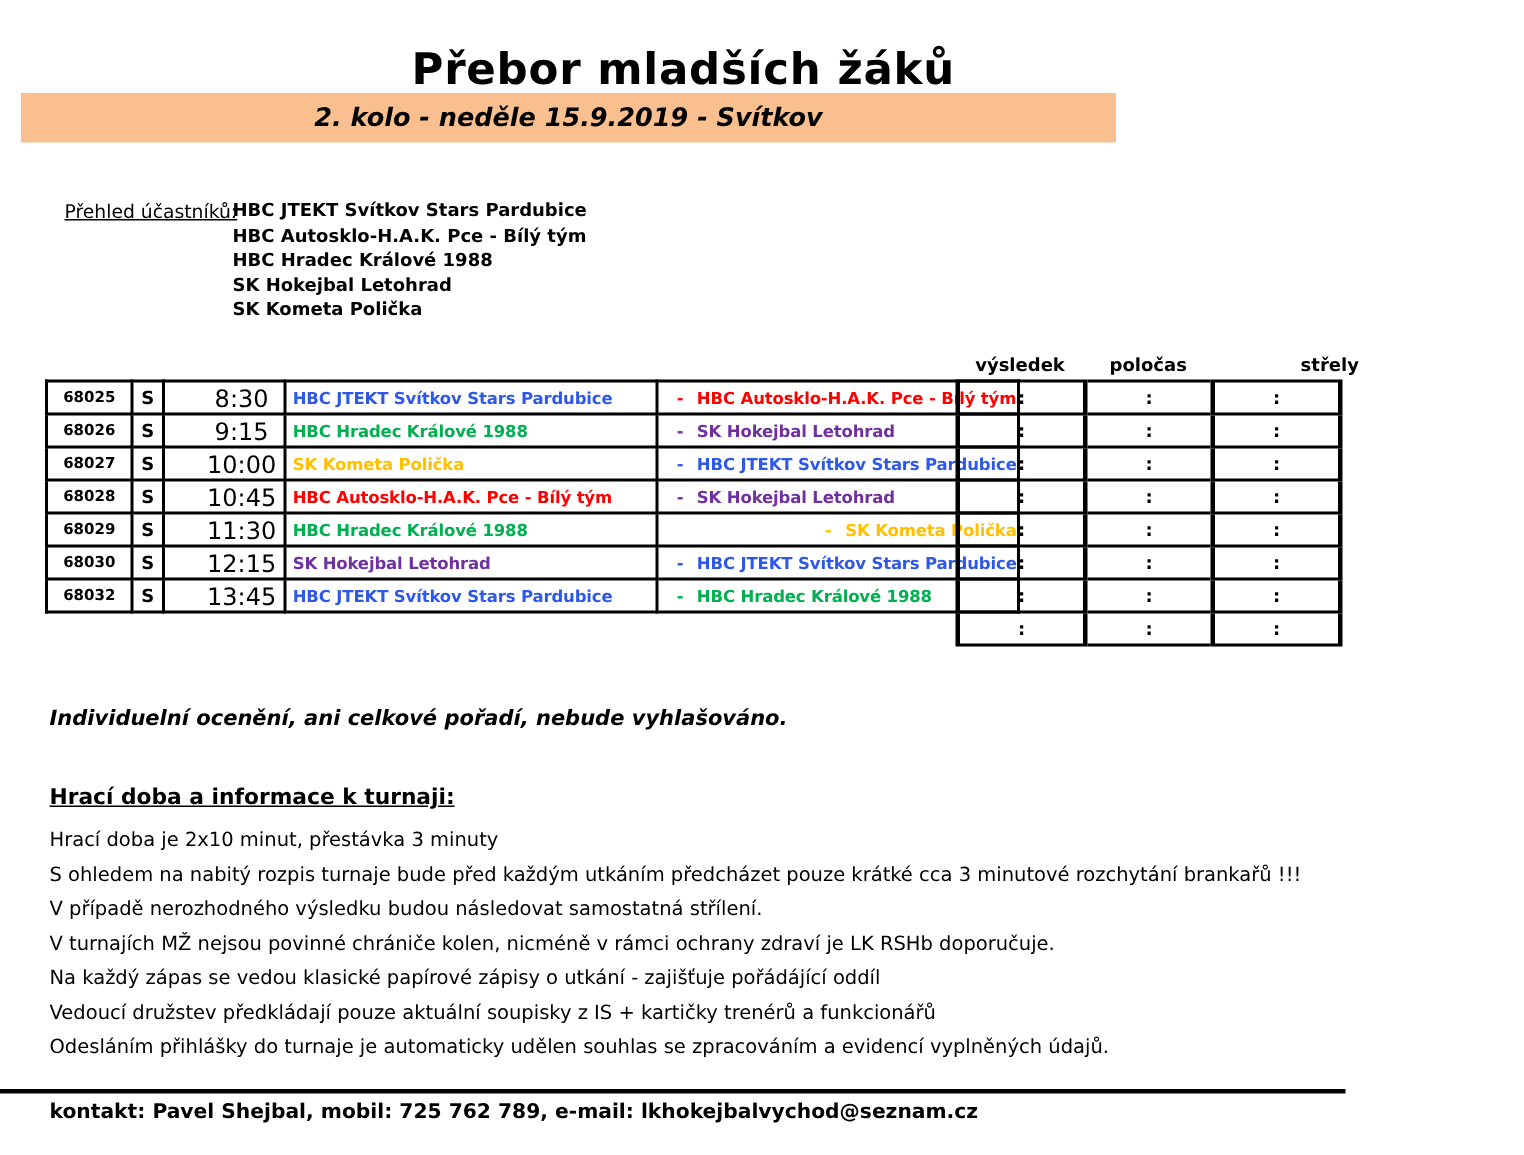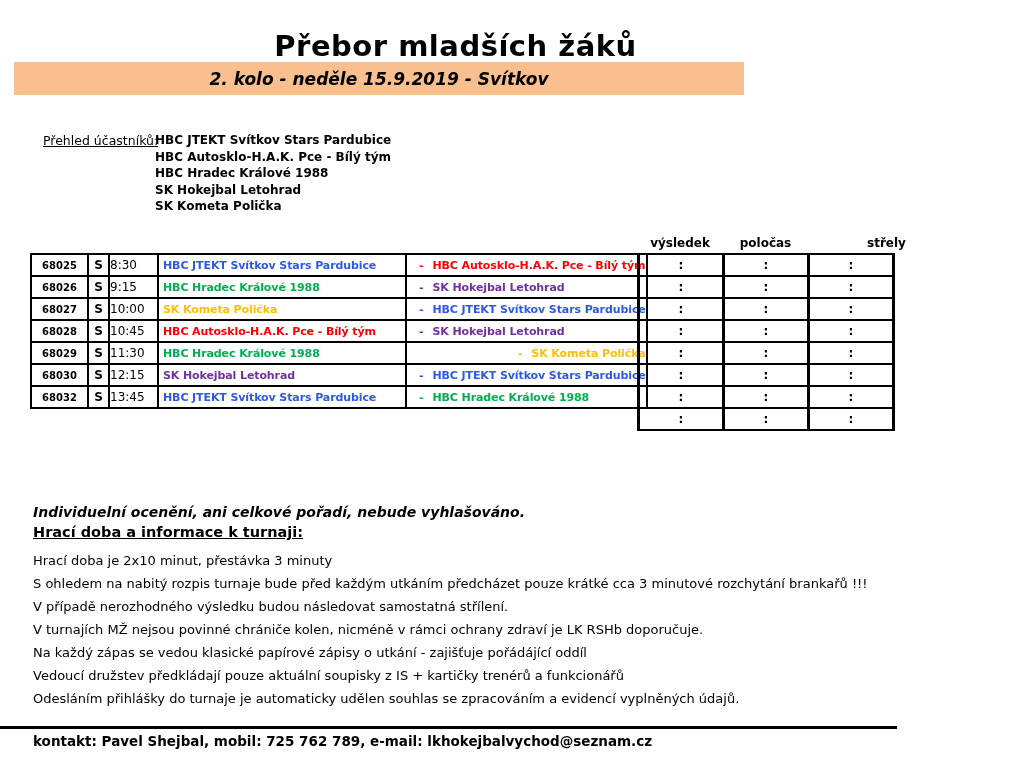--- a/index.html
+++ b/index.html
@@ -48,38 +48,38 @@
     top: 253px; left: 30px;
     border-collapse: collapse; table-layout: fixed;
   }
   #match-table td {
     border: 2px solid #000;
     height: 20px; padding: 0;
     white-space: nowrap; overflow: visible;
   }
   #match-table .c-id   { width: 55px; text-align: center; font-size: 10px; font-weight: bold; }
   #match-table .c-s    { width: 19px; text-align: center; font-size: 12px; font-weight: bold; }
-  #match-table .c-time { width: 42px; text-align: left; font-size: 12px; padding-right: 5px; }
+  #match-table .c-time { width: 42px; text-align: center; font-size: 16px; padding-right: 5px; padding-left: 28px; }
   #match-table .c-home { width: 242px; font-size: 11px; font-weight: bold; padding-left: 4px; letter-spacing: -0.1px; }
   #match-table .c-away { width: 222px; font-size: 11px; font-weight: bold; padding-left: 12px; letter-spacing: -0.1px; }
   #match-table .dash { margin-right: 9px; }
   
   #result-table {
     top: 253px; left: 637px;
     border-collapse: collapse; table-layout: fixed;
   }
   #result-table td {
     border: 2px solid #000; border-left-width: 3px; border-right-width: 3px;
     width: 82px; height: 20px; padding: 0;
     text-align: center; font-size: 12px; font-weight: bold;
   }
   
   #award-note {
     top: 471px; left: 33px; width: 950px;
-    font-size: 14px; font-weight: bold; font-style: italic; margin-top: 33px;
+    font-size: 14px; font-weight: bold; font-style: italic;
   }
   #info-heading {
     top: 524px; left: 33px;
     font-size: 14.5px; font-weight: bold; text-decoration: underline;
   }
   #info-lines {
     top: 549px; left: 33px; width: 975px;
     font-size: 13px; line-height: 23px;
     list-style: none; margin: 0; padding: 0;
     white-space: nowrap;

